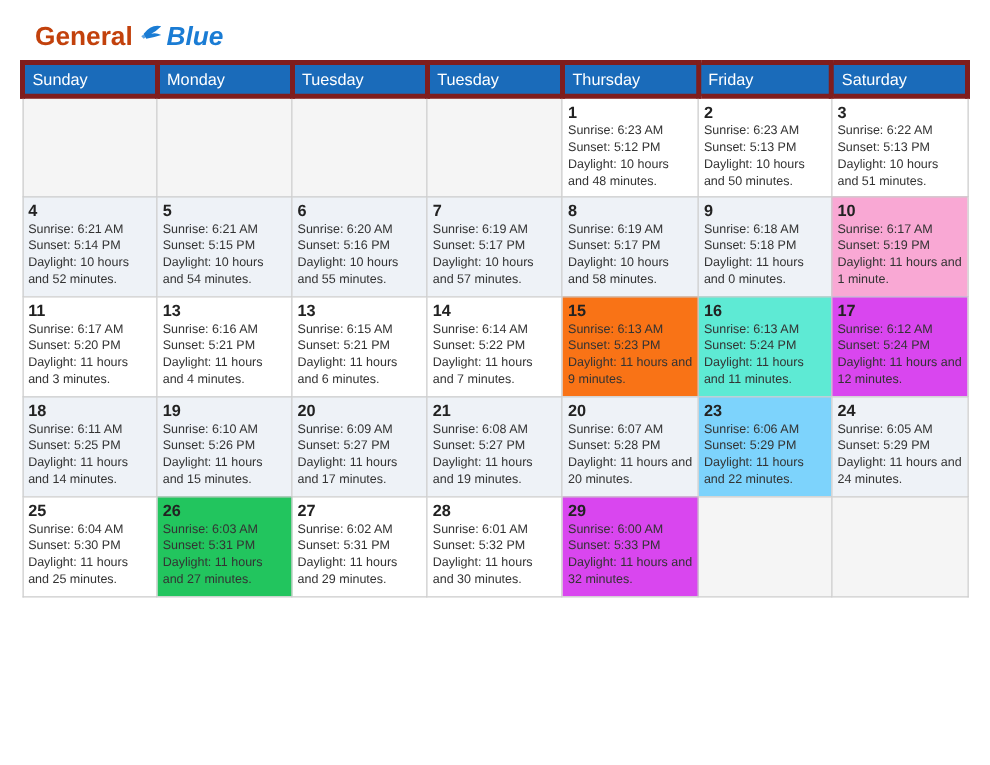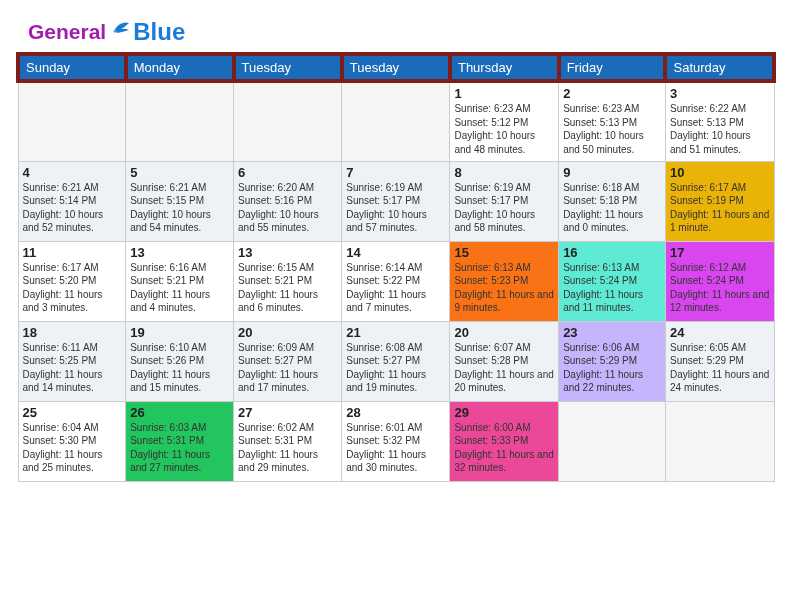--- a/index.html
+++ b/index.html
@@ -21,27 +21,27 @@
     
     .logo-wrapper { display: flex; align-items: center; gap: 2px; }
   </style>
 </head>
 <body>
 
 <div style="padding: 8px 12px 0 12px;">
   <div class="header">
     <div class="logo-wrapper">
       <div style="display:flex; align-items:center;">
-        <span style="font-size:21px; font-weight:bold; color:#a21caf;">General</span>
+        <span style="font-size:21px; font-weight:bold; color:#c2410c;">General</span>
         <svg width="26" height="22" viewBox="0 0 26 22" style="margin-left:1px; margin-top:-4px;">
           <path d="M8 10 Q14 2 22 4 Q18 8 14 10 Q18 9 22 11 Q16 13 10 14 Z" fill="#1a7cd4"></path>
           <path d="M6 12 Q10 8 14 10 Q10 12 8 14 Z" fill="#1a7cd4" opacity="0.7"></path>
         </svg>
       </div>
-      <span style="font-size:24px; font-weight:bold; color:#1a7cd4; margin-left:-2px;">Blue</span>
+      <span style="font-size:21px; font-weight:bold; color:#1a7cd4; margin-left:-2px;font-style:italic;">Blue</span>
     </div>
     <div class="title-block">
       <div style="font-size:34px; color:#333; font-weight:300;"></div>
       <div style="font-size:15px; color:#555;"></div>
     </div>
   </div>
 </div>
 
 <div style="padding: 0 8px;">
   <table class="calendar">
@@ -93,21 +93,21 @@
             <div class="day-info">Sunrise: 6:19 AM<br>Sunset: 5:17 PM<br>Daylight: 10 hours and 57 minutes.</div>
           </td>
           <td style="background: rgb(238, 242, 247);">
             <div class="day-num">8</div>
             <div class="day-info">Sunrise: 6:19 AM<br>Sunset: 5:17 PM<br>Daylight: 10 hours and 58 minutes.</div>
           </td>
           <td style="background: rgb(238, 242, 247);">
             <div class="day-num">9</div>
             <div class="day-info">Sunrise: 6:18 AM<br>Sunset: 5:18 PM<br>Daylight: 11 hours and 0 minutes.</div>
           </td>
-          <td style="background: #eab308;">
+          <td style="background: #f9a8d4;">
             <div class="day-num">10</div>
             <div class="day-info">Sunrise: 6:17 AM<br>Sunset: 5:19 PM<br>Daylight: 11 hours and 1 minute.</div>
           </td>
         </tr>
         <tr>
           <td style="background: rgb(255, 255, 255);">
             <div class="day-num">11</div>
             <div class="day-info">Sunrise: 6:17 AM<br>Sunset: 5:20 PM<br>Daylight: 11 hours and 3 minutes.</div>
           </td>
           <td style="background: rgb(255, 255, 255);">
@@ -149,21 +149,21 @@
             <div class="day-info">Sunrise: 6:09 AM<br>Sunset: 5:27 PM<br>Daylight: 11 hours and 17 minutes.</div>
           </td>
           <td style="background: rgb(238, 242, 247);">
             <div class="day-num">21</div>
             <div class="day-info">Sunrise: 6:08 AM<br>Sunset: 5:27 PM<br>Daylight: 11 hours and 19 minutes.</div>
           </td>
           <td style="background: rgb(238, 242, 247);">
             <div class="day-num">20</div>
             <div class="day-info">Sunrise: 6:07 AM<br>Sunset: 5:28 PM<br>Daylight: 11 hours and 20 minutes.</div>
           </td>
-          <td style="background: #c4b5fd;">
+          <td style="background: #7dd3fc;">
             <div class="day-num">23</div>
             <div class="day-info">Sunrise: 6:06 AM<br>Sunset: 5:29 PM<br>Daylight: 11 hours and 22 minutes.</div>
           </td>
           <td style="background: rgb(238, 242, 247);">
             <div class="day-num">24</div>
             <div class="day-info">Sunrise: 6:05 AM<br>Sunset: 5:29 PM<br>Daylight: 11 hours and 24 minutes.</div>
           </td>
         </tr>
         <tr>
           <td style="background: rgb(255, 255, 255);">
@@ -175,21 +175,21 @@
             <div class="day-info">Sunrise: 6:03 AM<br>Sunset: 5:31 PM<br>Daylight: 11 hours and 27 minutes.</div>
           </td>
           <td style="background: rgb(255, 255, 255);">
             <div class="day-num">27</div>
             <div class="day-info">Sunrise: 6:02 AM<br>Sunset: 5:31 PM<br>Daylight: 11 hours and 29 minutes.</div>
           </td>
           <td style="background: rgb(255, 255, 255);">
             <div class="day-num">28</div>
             <div class="day-info">Sunrise: 6:01 AM<br>Sunset: 5:32 PM<br>Daylight: 11 hours and 30 minutes.</div>
           </td>
-          <td style="background: #ec4899;">
+          <td style="background: #d946ef;">
             <div class="day-num">29</div>
             <div class="day-info">Sunrise: 6:00 AM<br>Sunset: 5:33 PM<br>Daylight: 11 hours and 32 minutes.</div>
           </td>
           <td class="empty" style="background: rgb(245, 245, 245);"></td>
           <td class="empty" style="background: rgb(245, 245, 245);"></td>
         </tr>
       </tbody>
   </table>
 </div>
 

